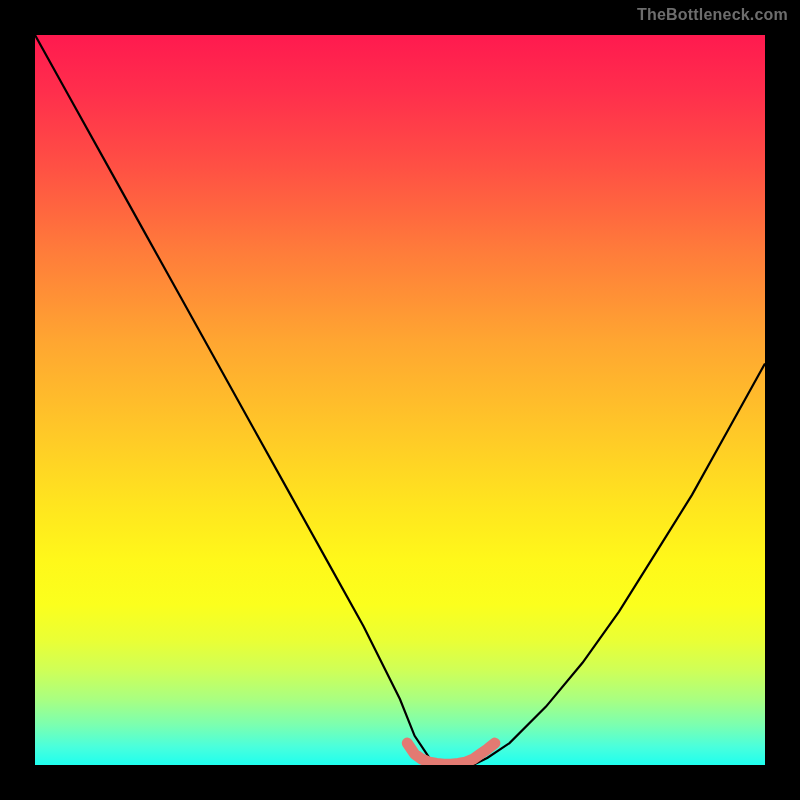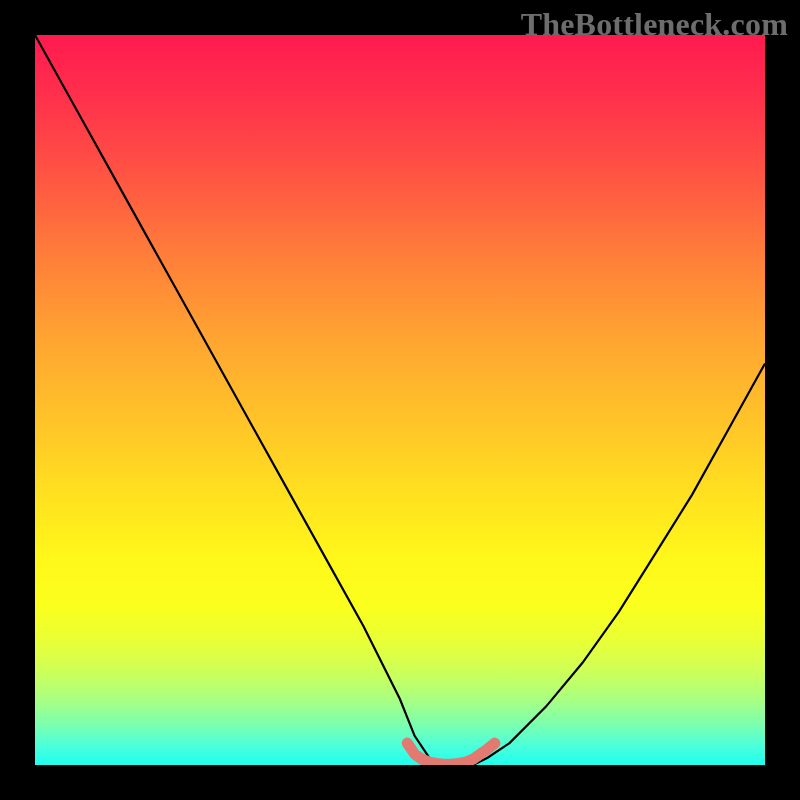--- a/index.html
+++ b/index.html
@@ -54,22 +54,22 @@
     position: absolute;
     left: 0;
     top: 0;
     width: 730px;
     height: 730px;
   }
   .watermark {
     position: absolute;
     top: 6px;
     right: 12px;
-    font-family: Liberation Serif, serif;
-    font-size: 32px;
+    font-family: Liberation Sans, sans-serif;
+    font-size: 16px;
     font-weight: 600;
     color: #6d6d6d;
     letter-spacing: 0.2px;
   }
 </style>
 </head>
 <body>
 
 <div class="frame">
   <div class="plot">

